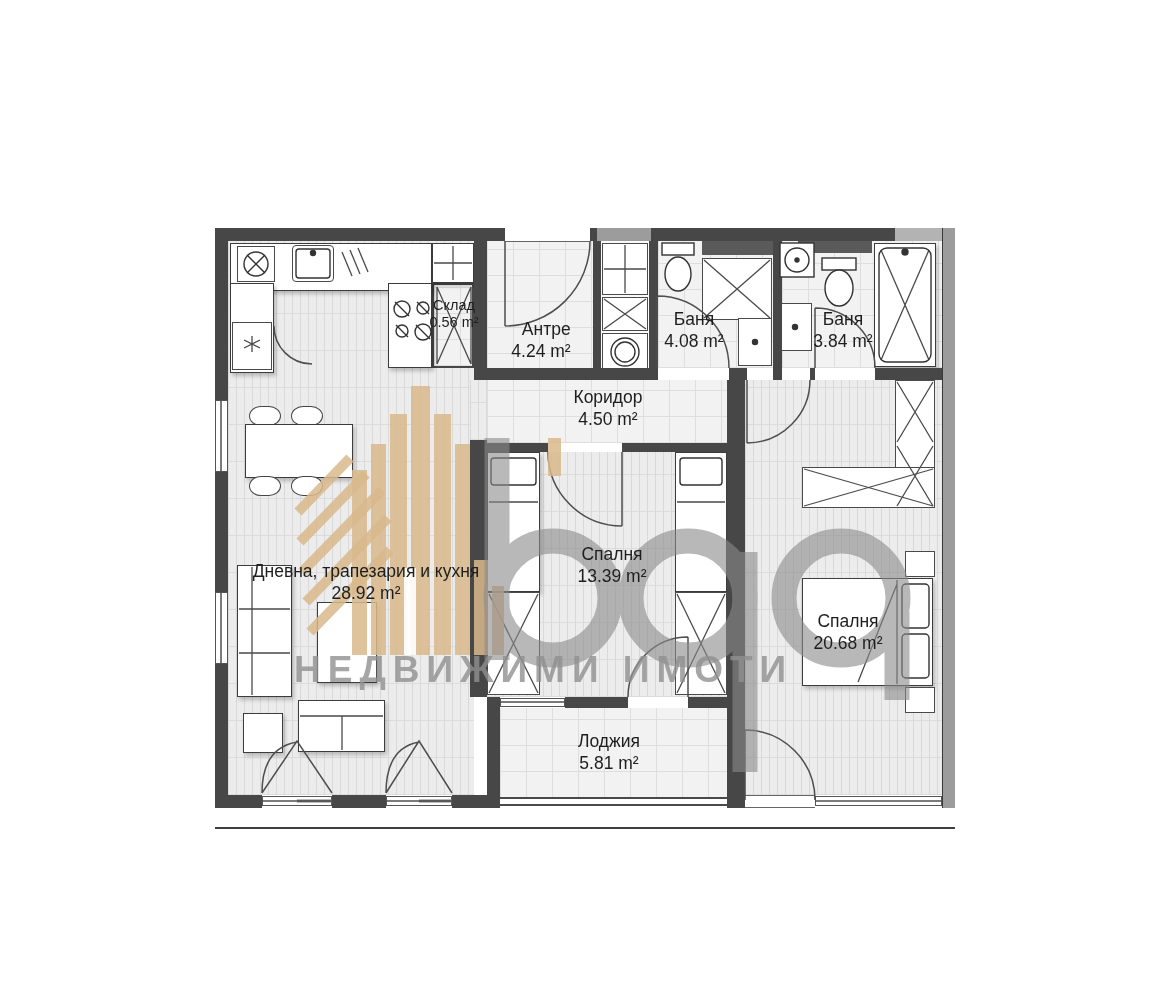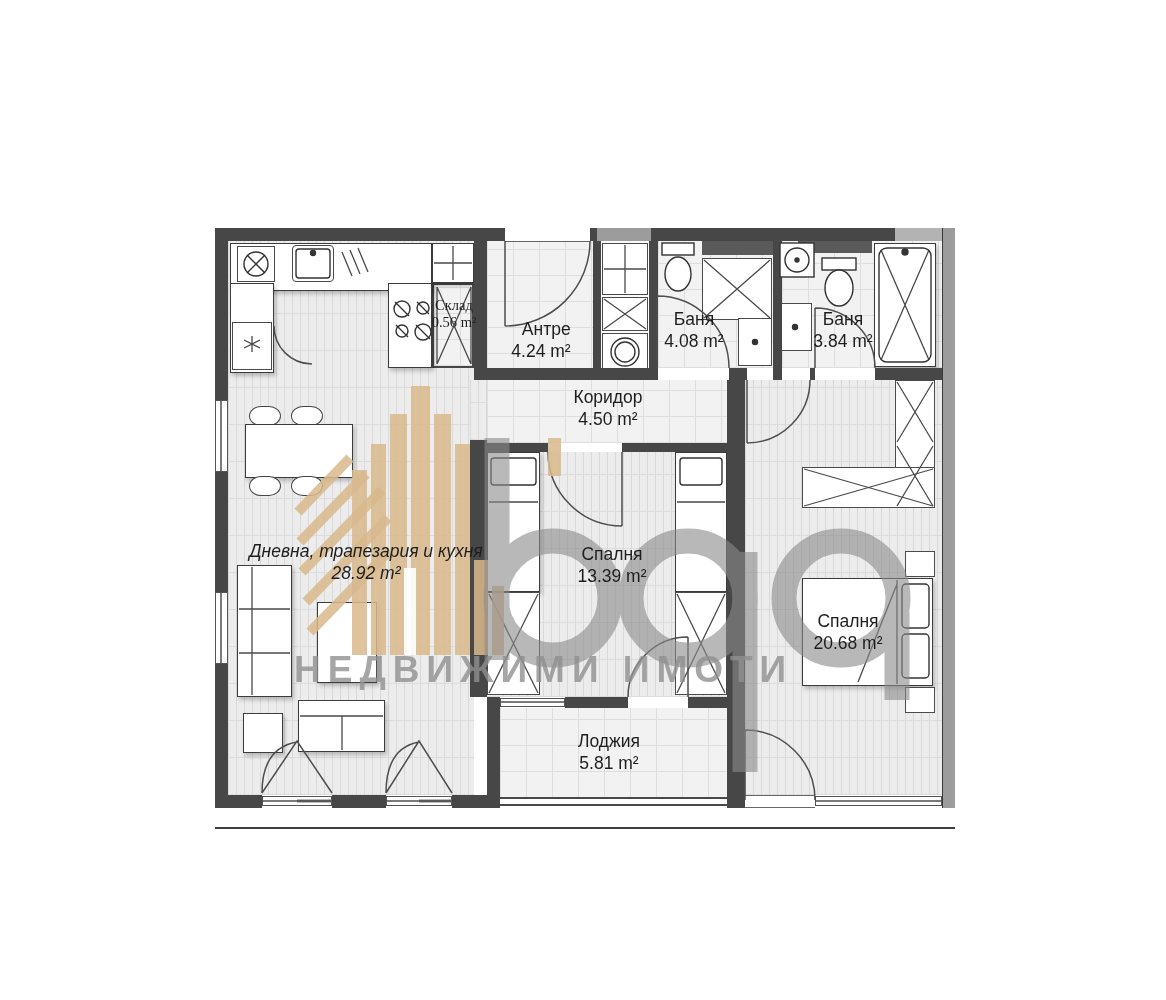--- a/index.html
+++ b/index.html
@@ -23,21 +23,21 @@
   .fw{position:absolute;background:#fff;border:1.4px solid #3c3c3c;box-sizing:border-box;z-index:3;
       box-shadow:2px 3px 4px rgba(0,0,0,.22);}
   .fl{position:absolute;background:#fff;border:1.3px solid #4a4a4a;box-sizing:border-box;z-index:3;}
   .chair{position:absolute;background:#fff;border:1.3px solid #444;border-radius:45%/60%;
          box-sizing:border-box;z-index:3;}
   svg.ovl{position:absolute;left:0;top:0;z-index:6;pointer-events:none;}
   svg.wmk{position:absolute;left:0;top:0;z-index:7;pointer-events:none;}
   
   .rlabel{position:absolute;transform:translateX(-50%);text-align:center;color:#1e1e1e;
           font-size:17.5px;line-height:1.28;white-space:nowrap;z-index:9;}
-  .rlabel.small{font-size:14.5px;line-height:1.2;font-family:Liberation Serif, serif;}
+  .rlabel.small{font-size:14.5px;line-height:1.2;}
   .titleblk{position:absolute;transform:translateX(-50%);text-align:center;color:#3a3a3a;
             font-size:21px;line-height:1.05;z-index:9;}
   .titleblk .u{display:inline-block;border-bottom:1.6px solid #3a3a3a;padding:0 9px 3px;}
   .wmtext{position:absolute;font-size:37px;font-weight:700;letter-spacing:7px;color:#909090;
           opacity:.8;z-index:8;white-space:nowrap;}
 </style>
 </head>
 <body>
 
 <div class="canvas">
@@ -253,21 +253,21 @@
     <div>4.08 m²</div>
   </div>
   <div class="rlabel" style="left:843px;top:308px;">
     <div>Баня</div>
     <div>3.84 m²</div>
   </div>
   <div class="rlabel" style="left:608px;top:386px;">
     <div>Коридор</div>
     <div>4.50 m²</div>
   </div>
-  <div class="rlabel" style="left:366px;top:540px;font-style:italic;">
+  <div class="rlabel" style="left:366px;top:560px;">
     <div>Дневна, трапезария и кухня</div>
     <div>28.92 m²</div>
   </div>
   <div class="rlabel" style="left:612px;top:543px;">
     <div>Спалня</div>
     <div>13.39 m²</div>
   </div>
   <div class="rlabel" style="left:848px;top:610px;">
     <div>Спалня</div>
     <div>20.68 m²</div>

